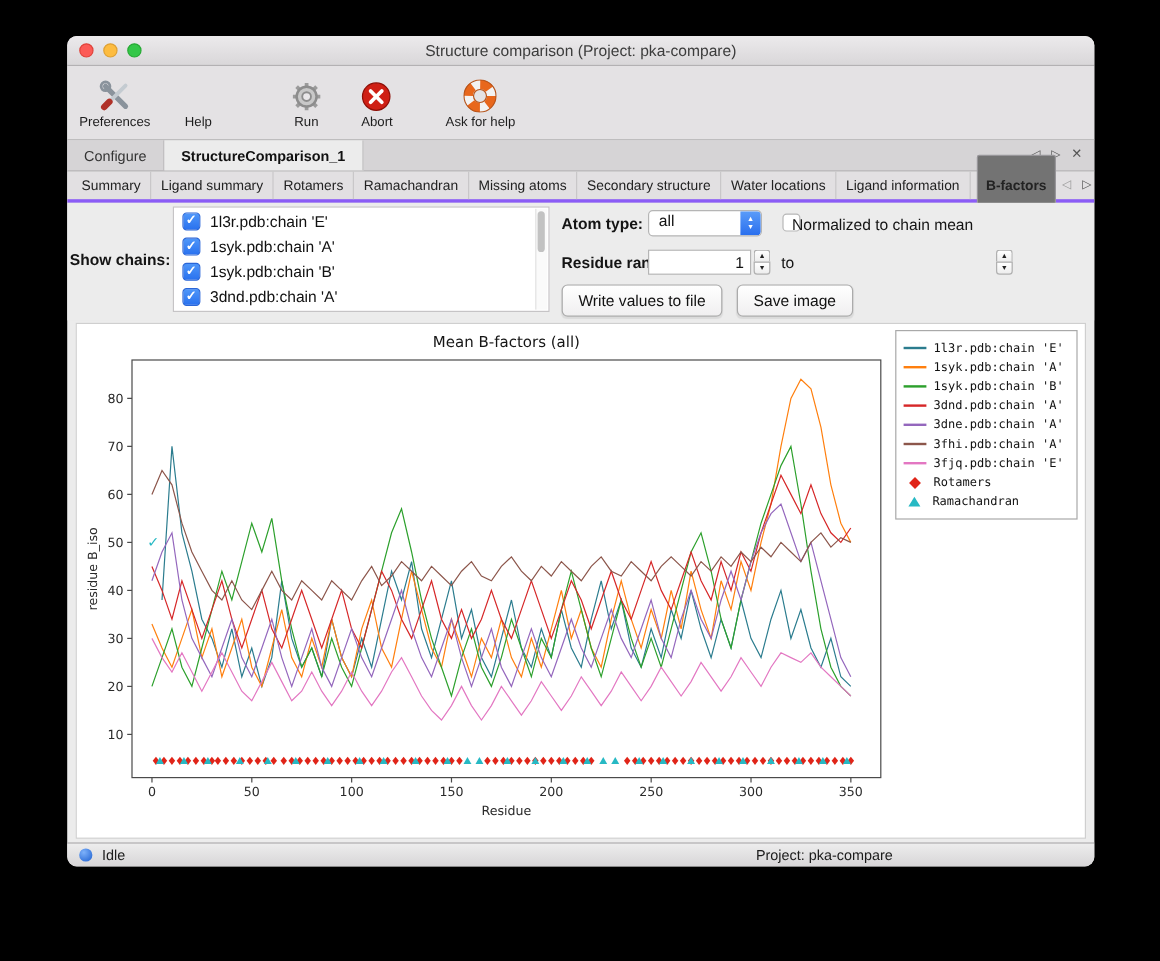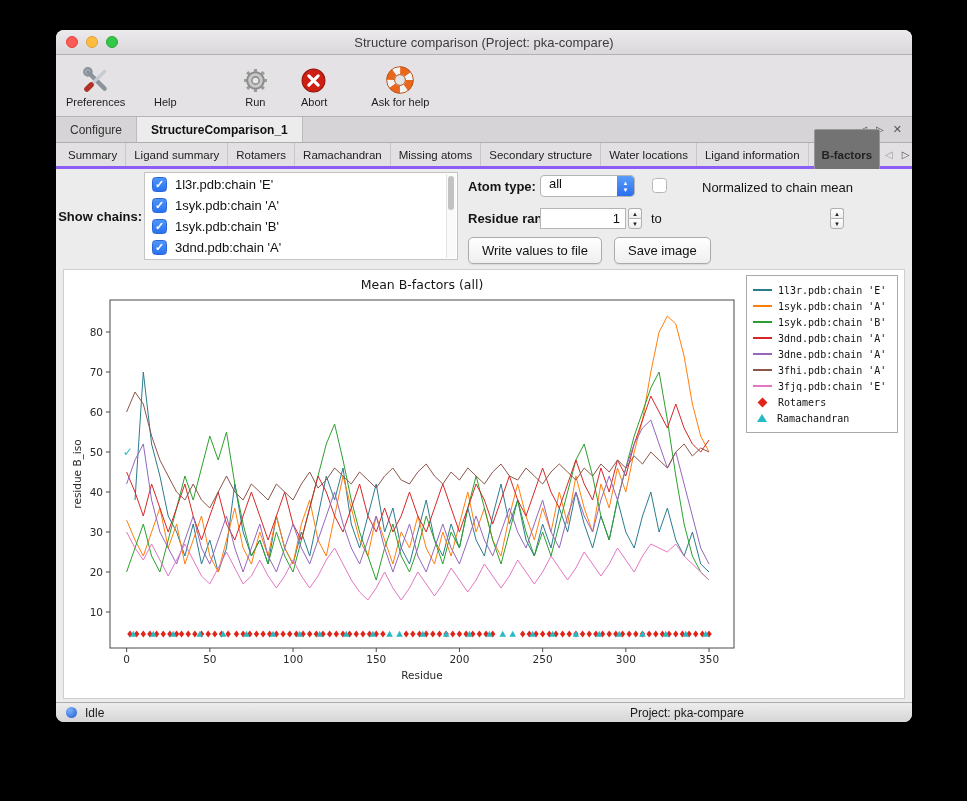--- a/index.html
+++ b/index.html
@@ -198,21 +198,21 @@
 
     <div class="blbl" style="left:412px;top:10px;">Atom type:</div>
     <div class="dropdown">
       <span class="ddtext">all</span>
       <span class="ddstep">
           <i class="u"></i>
           <i class="d"></i>
         </span>
     </div>
     <span class="cb" style="position:absolute;left:596px;top:9px;"></span>
-    <div class="plainlbl" style="left:646px;top:11px;">Normalized to chain mean</div>
+    <div class="plainlbl" style="left:604px;top:11px;">Normalized to chain mean</div>
 
     <div class="blbl" style="left:412px;top:42px;">Residue range:</div>
     <input class="numfield" style="left: 484px; top: 39px; width: 86px;" value="1">
     <div class="stepper" style="left:572px;top:39px;">
         <span class="u"></span>
         <span class="d"></span>
       </div>
     <div class="plainlbl" style="left:595px;top:42px;">to</div>
     <div class="stepper" style="left:774px;top:39px;">
         <span class="u"></span>

